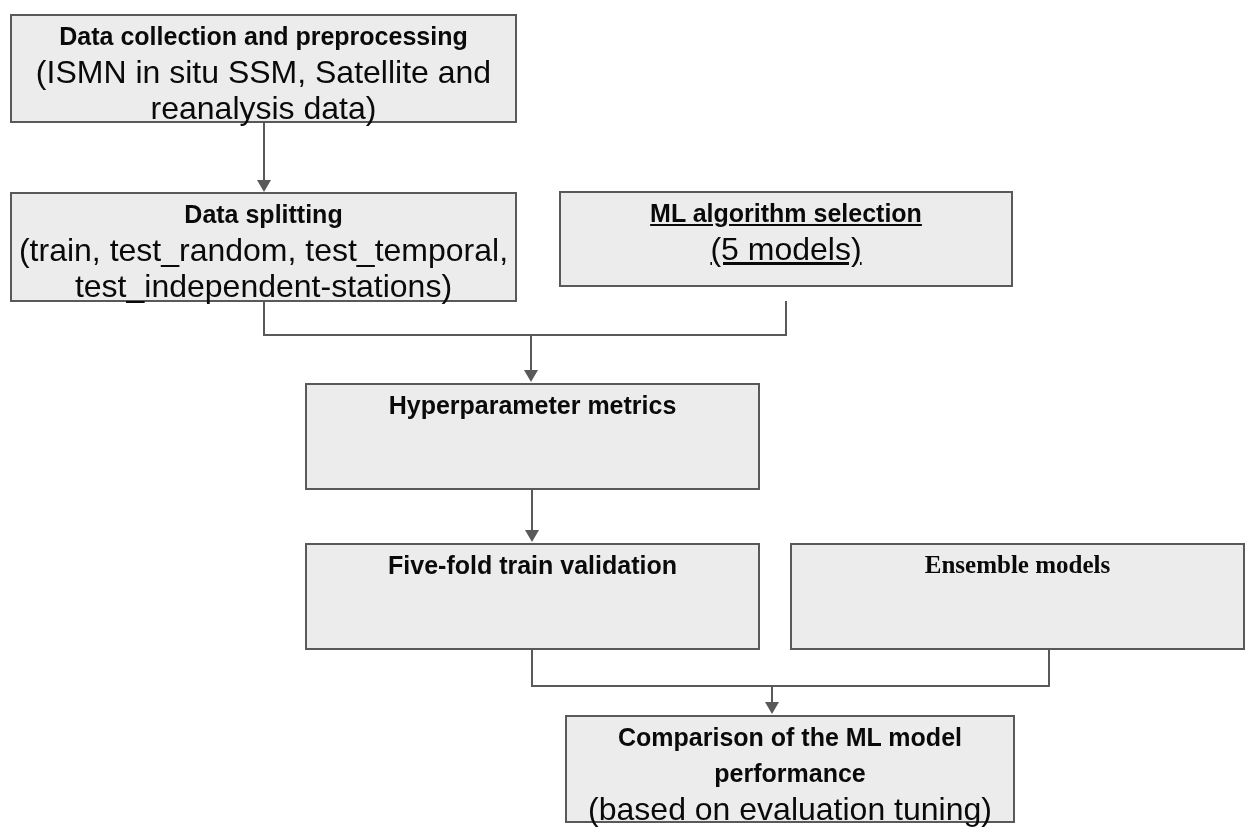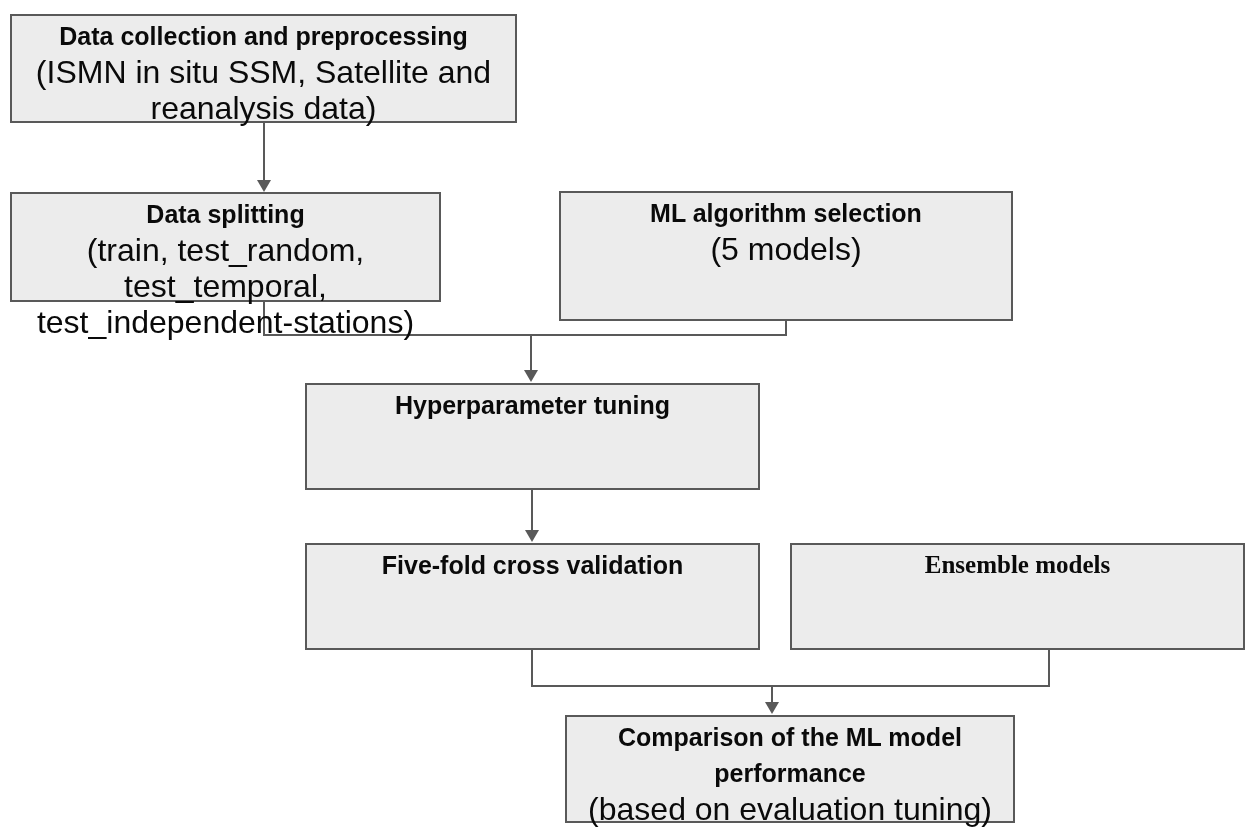--- a/index.html
+++ b/index.html
@@ -34,22 +34,22 @@
     white-space: pre-line;
   }
   .box-sub {
     font-size: 32px;
     font-weight: 400;
     line-height: 36px;
     white-space: pre-line;
   }
   
   #box-data-collection { left: 10px;  top: 14px;  width: 507px; height: 109px; }
-  #box-data-splitting  { left: 10px;  top: 192px; width: 431px; height: 110px; }
-  #box-ml-selection    { left: 559px; top: 191px; width: 454px; height: 130px; }
+  #box-data-splitting  { left: 10px;  top: 192px; width: 507px; height: 110px; }
+  #box-ml-selection    { left: 559px; top: 191px; width: 454px; height: 96px; text-decoration: underline; }
   #box-hyperparameter  { left: 305px; top: 383px; width: 455px; height: 107px; }
   #box-five-fold       { left: 305px; top: 543px; width: 455px; height: 107px; }
   #box-ensemble        { left: 790px; top: 543px; width: 455px; height: 107px; font-family: Liberation Serif, serif; }
   #box-comparison      { left: 565px; top: 715px; width: 450px; height: 108px; }
   #connector-layer {
     position: absolute;
     left: 0; top: 0;
     width: 1255px;
     height: 838px;
     pointer-events: none;
@@ -102,25 +102,25 @@
     <div class="box-sub">(train, test_random, test_temporal,
 test_independent-stations)</div>
   </div>
 
   <div class="box" id="box-ml-selection">
     <div class="box-title">ML algorithm selection</div>
     <div class="box-sub">(5 models)</div>
   </div>
 
   <div class="box" id="box-hyperparameter">
-    <div class="box-title">Hyperparameter tuning</div>
+    <div class="box-title">Hyperparameter metrics</div>
   </div>
 
   <div class="box" id="box-five-fold">
-    <div class="box-title">Five-fold cross validation</div>
+    <div class="box-title">Five-fold train validation</div>
   </div>
 
   <div class="box" id="box-ensemble">
     <div class="box-title">Ensemble models</div>
   </div>
 
   <div class="box" id="box-comparison">
     <div class="box-title">Comparison of the ML model
 performance</div>
     <div class="box-sub">(based on evaluation tuning)</div>

